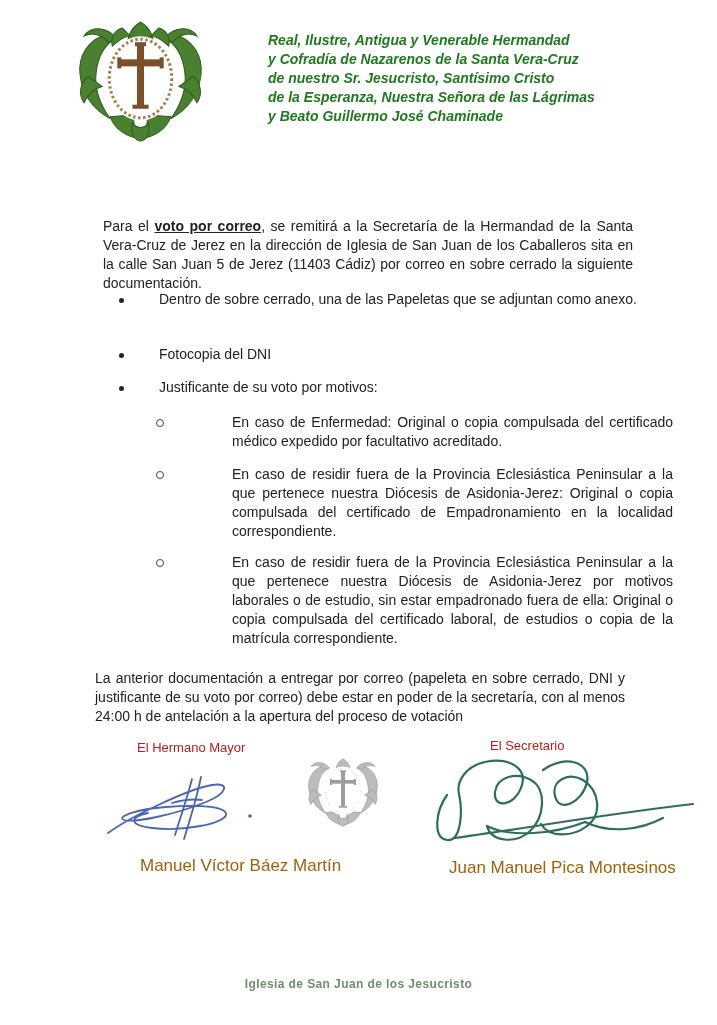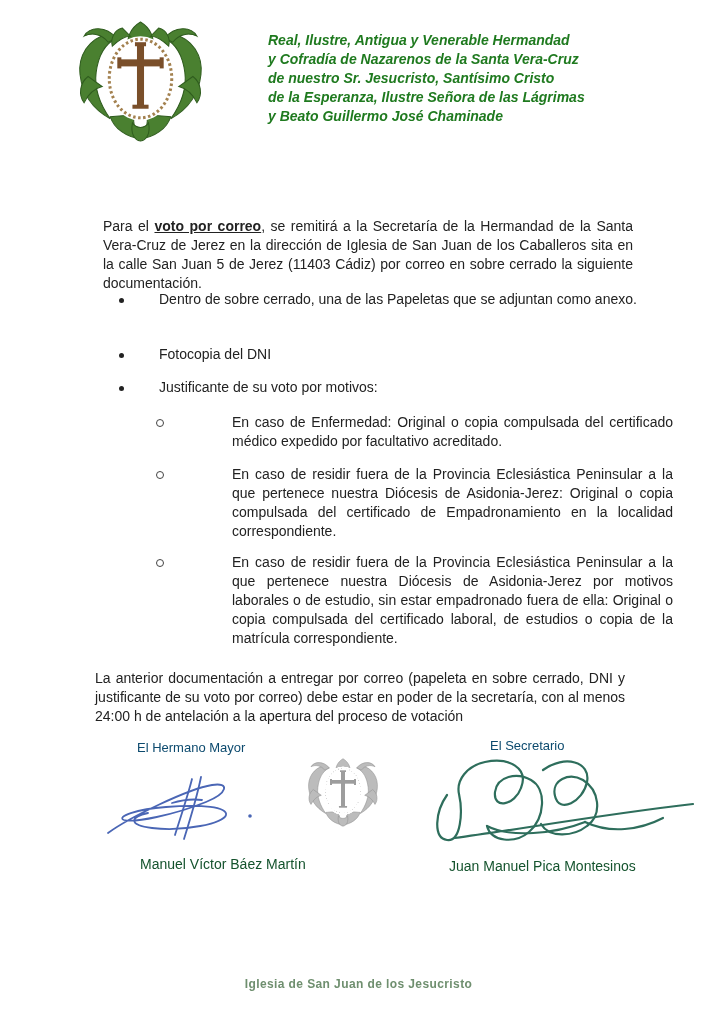--- a/index.html
+++ b/index.html
@@ -34,22 +34,22 @@
   .closing { top:452px; left:0; width:530px; }
 
   .b-marker { position:absolute; width:5px; height:5px; border-radius:50%;
               background:#222; }
   .s-marker { position:absolute; width:6px; height:6px; border-radius:50%;
               border:1.2px solid #444; background:transparent; }
   .b-text { left:64px; width:482px; }
   .s-text { left:89px; width:441px;margin-left:48px; }
 
   
-  .sig-title { position:absolute; font-size:13px; color:#0c4a6e; }
-  .sig-name  { position:absolute; font-size:14px; color:#14532d; }
+  .sig-title { position:absolute; font-size:13px; color:#b91c1c; }
+  .sig-name  { position:absolute; font-size:17px; color:#a16207; }
   .sig-svg   { position:absolute; }
   .sig-blue  { color:var(--signature-blue, #4a66b5); }
   .sig-green { color:var(--signature-green, #2e6e5c); }
   .watermark { position:absolute; left:303px; top:744px; width:80px; height:94px;
                filter:grayscale(1) brightness(1.55) opacity(0.8); }
 
   
   .footer {
     position:absolute; left:0; top:942px; width:717px;
     text-align:center;
@@ -88,21 +88,21 @@
       <rect x="47" y="41" width="4" height="11"></rect>
       <rect x="89" y="41" width="4" height="11"></rect>
       <rect x="62" y="88" width="16" height="4"></rect>
     </g>
   </svg>
 
   <div class="header-text">
     <div>Real, Ilustre, Antigua y Venerable Hermandad</div>
     <div>y Cofradía de Nazarenos de la Santa Vera-Cruz</div>
     <div>de nuestro Sr. Jesucristo, Santísimo Cristo</div>
-    <div>de la Esperanza, Ilustre Señora de las Lágrimas</div>
+    <div>de la Esperanza, Nuestra Señora de las Lágrimas</div>
     <div>y Beato Guillermo José Chaminade</div>
   </div>
 
   <div class="content">
 
     <p class="block intro"><span>Para el </span><span class="em-ul">voto por correo</span><span>, se remitirá a la Secretaría de la Hermandad de la Santa Vera-Cruz de Jerez en la dirección de Iglesia de San Juan de los Caballeros sita en la calle San Juan 5 de Jerez (11403 Cádiz) por correo en sobre cerrado la siguiente documentación.</span></p>
 
     <span class="b-marker" style="left:24px; top:95px"></span>
     <div class="block b-text" style="top:87px">Dentro de sobre cerrado, una de las Papeletas que se adjuntan como anexo.</div>
 

